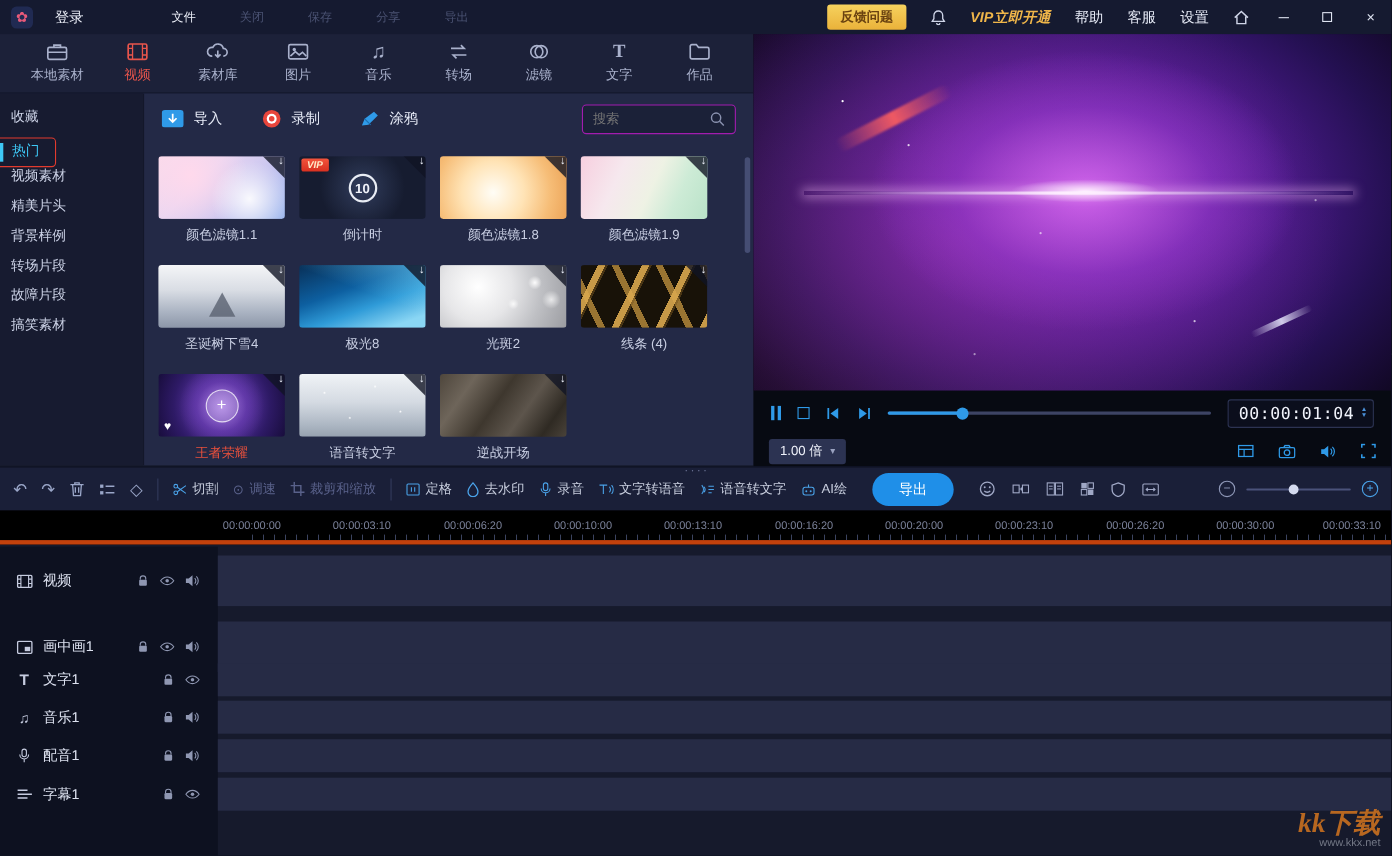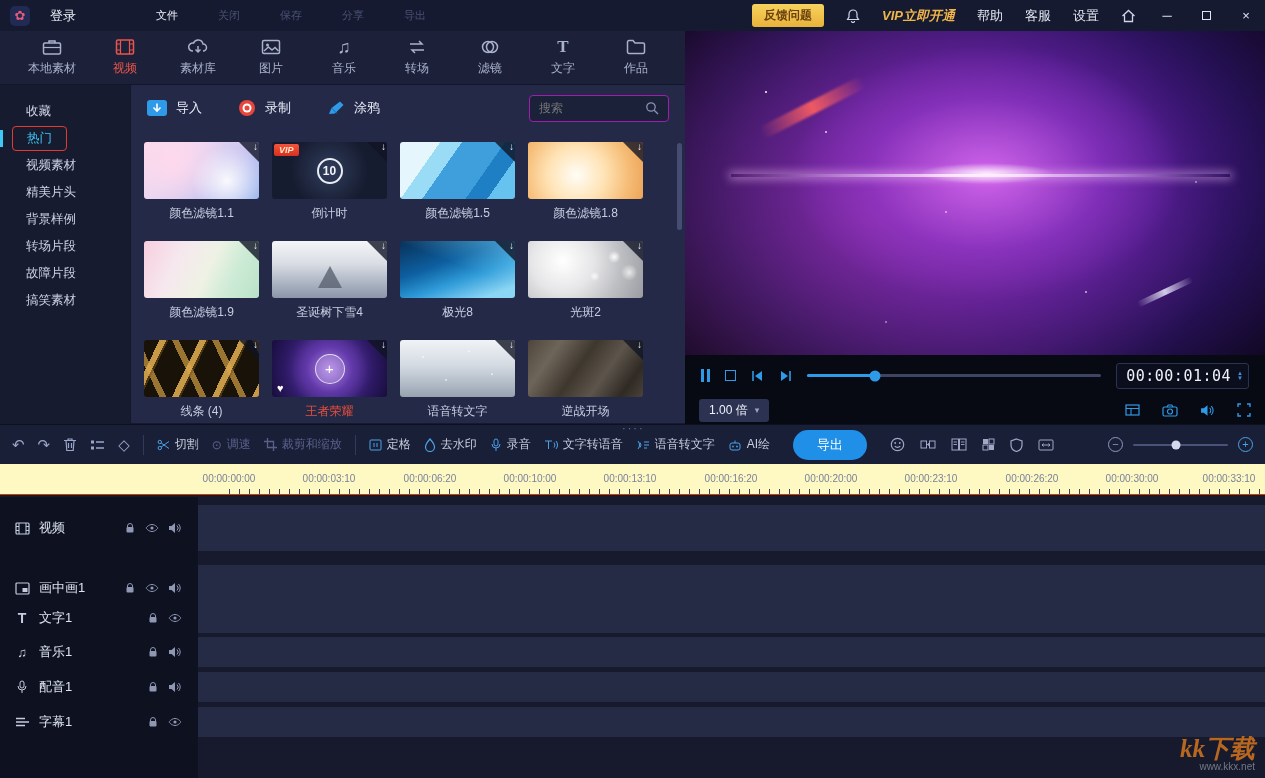--- a/index.html
+++ b/index.html
@@ -24,21 +24,21 @@
 
   
   .left-col { position:absolute; top:31px; left:0; width:685px; height:393px; }
   .tabbar { height:54px; background:#1c2139; display:flex; align-items:center; padding-left:28px; gap:25px; border-bottom:1px solid #12162a; }
   .tab { width:48px; display:flex; flex-direction:column; align-items:center; gap:4px; color:#a9b1cc; cursor:default; }
   .tab .tlabel { font-size:12px; white-space:nowrap; }
   .tab.active { color:#e8554c; }
 
   .content-row { display:flex; height:338px; }
   .sidebar { width:130px; background:#171b30; padding-top:13px; }
-  .side-item { position:relative; height:27px; display:flex; align-items:center; padding-left:26px; font-size:12.5px; color:#ccd2e6; }
+  .side-item { position:relative; height:27px; display:flex; padding-left:10px; font-size:12.5px; color:#ccd2e6; }
   .side-item.active { color:#3ec8f6; }
   .side-item.active::before { content:""; position:absolute; left:0; top:5px; width:3px; height:17px; background:#3ec8f6; }
   .side-item.active .slabel { border:1px solid #e23b2e; border-radius:4px; padding:3px 14px; margin-left:-14px; }
 
   .materials { flex:1; background:#232946; position:relative; border-left:1px solid #13172a; }
   .actions { height:46px; display:flex; align-items:center; padding:0 16px; gap:36px; }
   .action { display:flex; align-items:center; gap:9px; color:#e8ecf8; font-size:13px; }
   .searchbox { margin-left:auto; width:140px; height:27px; background:#1b2138; border:1px solid #a21caf; border-radius:4px; display:flex; align-items:center; padding:0 9px; gap:6px; }
   .searchbox input { flex:1; background:transparent; border:none; outline:none; color:#aeb6d0; font-size:12px; font-family:"Liberation Sans",sans-serif; min-width:0; }
 
@@ -111,21 +111,21 @@
   .exportbtn { margin-left:10px; background:#1f8fe8; color:#fff; border:none; border-radius:15px; padding:6px 24px; font-size:13px; font-family:"Liberation Sans",sans-serif; }
   .tb-right-icons { display:flex; align-items:center; gap:15px; margin-left:10px; color:#a0a8c6; }
   .zoomgrp { margin-left:auto; display:flex; align-items:center; gap:10px; }
   .zcirc { width:15px; height:15px; border:1.3px solid #8f98b8; border-radius:50%; display:flex; align-items:center; justify-content:center; font-size:11px; color:#8f98b8; line-height:1; }
   .zcirc.plus { border-color:#4aa2e8; color:#4aa2e8; }
   .ztrack { position:relative; width:95px; height:2px; background:#4a527a; border-radius:1px; }
   .ztrack .zh { position:absolute; left:45%; top:50%; transform:translate(-50%,-50%); width:9px; height:9px; border-radius:50%; background:#d4daee; }
 
   
   .timelinewrap { position:absolute; top:464px; left:0; right:0; bottom:0; }
-  .ruler { position:relative; height:31px; background:#fef9c3; border-bottom:1px solid #c2410c; overflow:hidden; }
+  .ruler { position:relative; height:31px; background:#000000; border-bottom:4px solid #c2410c; overflow:hidden; }
   .rtick { position:absolute; top:9px; transform:translateX(-50%); font-size:10px; color:#7a8199; white-space:nowrap; }
   .minorticks { position:absolute; left:229px; right:0; bottom:0; height:5px; background:repeating-linear-gradient(90deg,#3c4460 0 1px,rgba(0,0,0,0) 1px 10px); }
   .tracks { position:absolute; top:33px; left:0; right:0; bottom:0; background:#161a2c; }
   .labelcol { position:absolute; left:0; top:0; bottom:0; width:198px; background:#0d1120; }
   .track { position:absolute; left:0; right:0; display:flex; }
   .track .head { width:198px; display:flex; align-items:center; gap:9px; padding:0 16px 0 14px; }
   .track .head .tlab { font-size:13px; color:#dde2f0; white-space:nowrap; }
   .track .head .spx { flex:1; }
   .track .head .hic { display:flex; align-items:center; color:#8f97b2; }
   .track .body { flex:1; background:#262b45; }
@@ -327,26 +327,20 @@
               </div>
             <div class="tname">颜色滤镜1.1</div>
           </div>
           <div class="thumb">
             <div class="timg ti2">
               <span class="vipbadge">VIP</span>
               <span class="tencircle">10</span>
               <span class="dl"></span>
             </div>
             <div class="tname">倒计时</div>
-          </div>
-          <div class="thumb">
-            <div class="timg ti3">
-                <span class="dl"></span>
-              </div>
-            <div class="tname">颜色滤镜1.5</div>
           </div>
           <div class="thumb">
             <div class="timg ti4">
                 <span class="dl"></span>
               </div>
             <div class="tname">颜色滤镜1.8</div>
           </div>
           <div class="thumb">
             <div class="timg ti5">
                 <span class="dl"></span>

